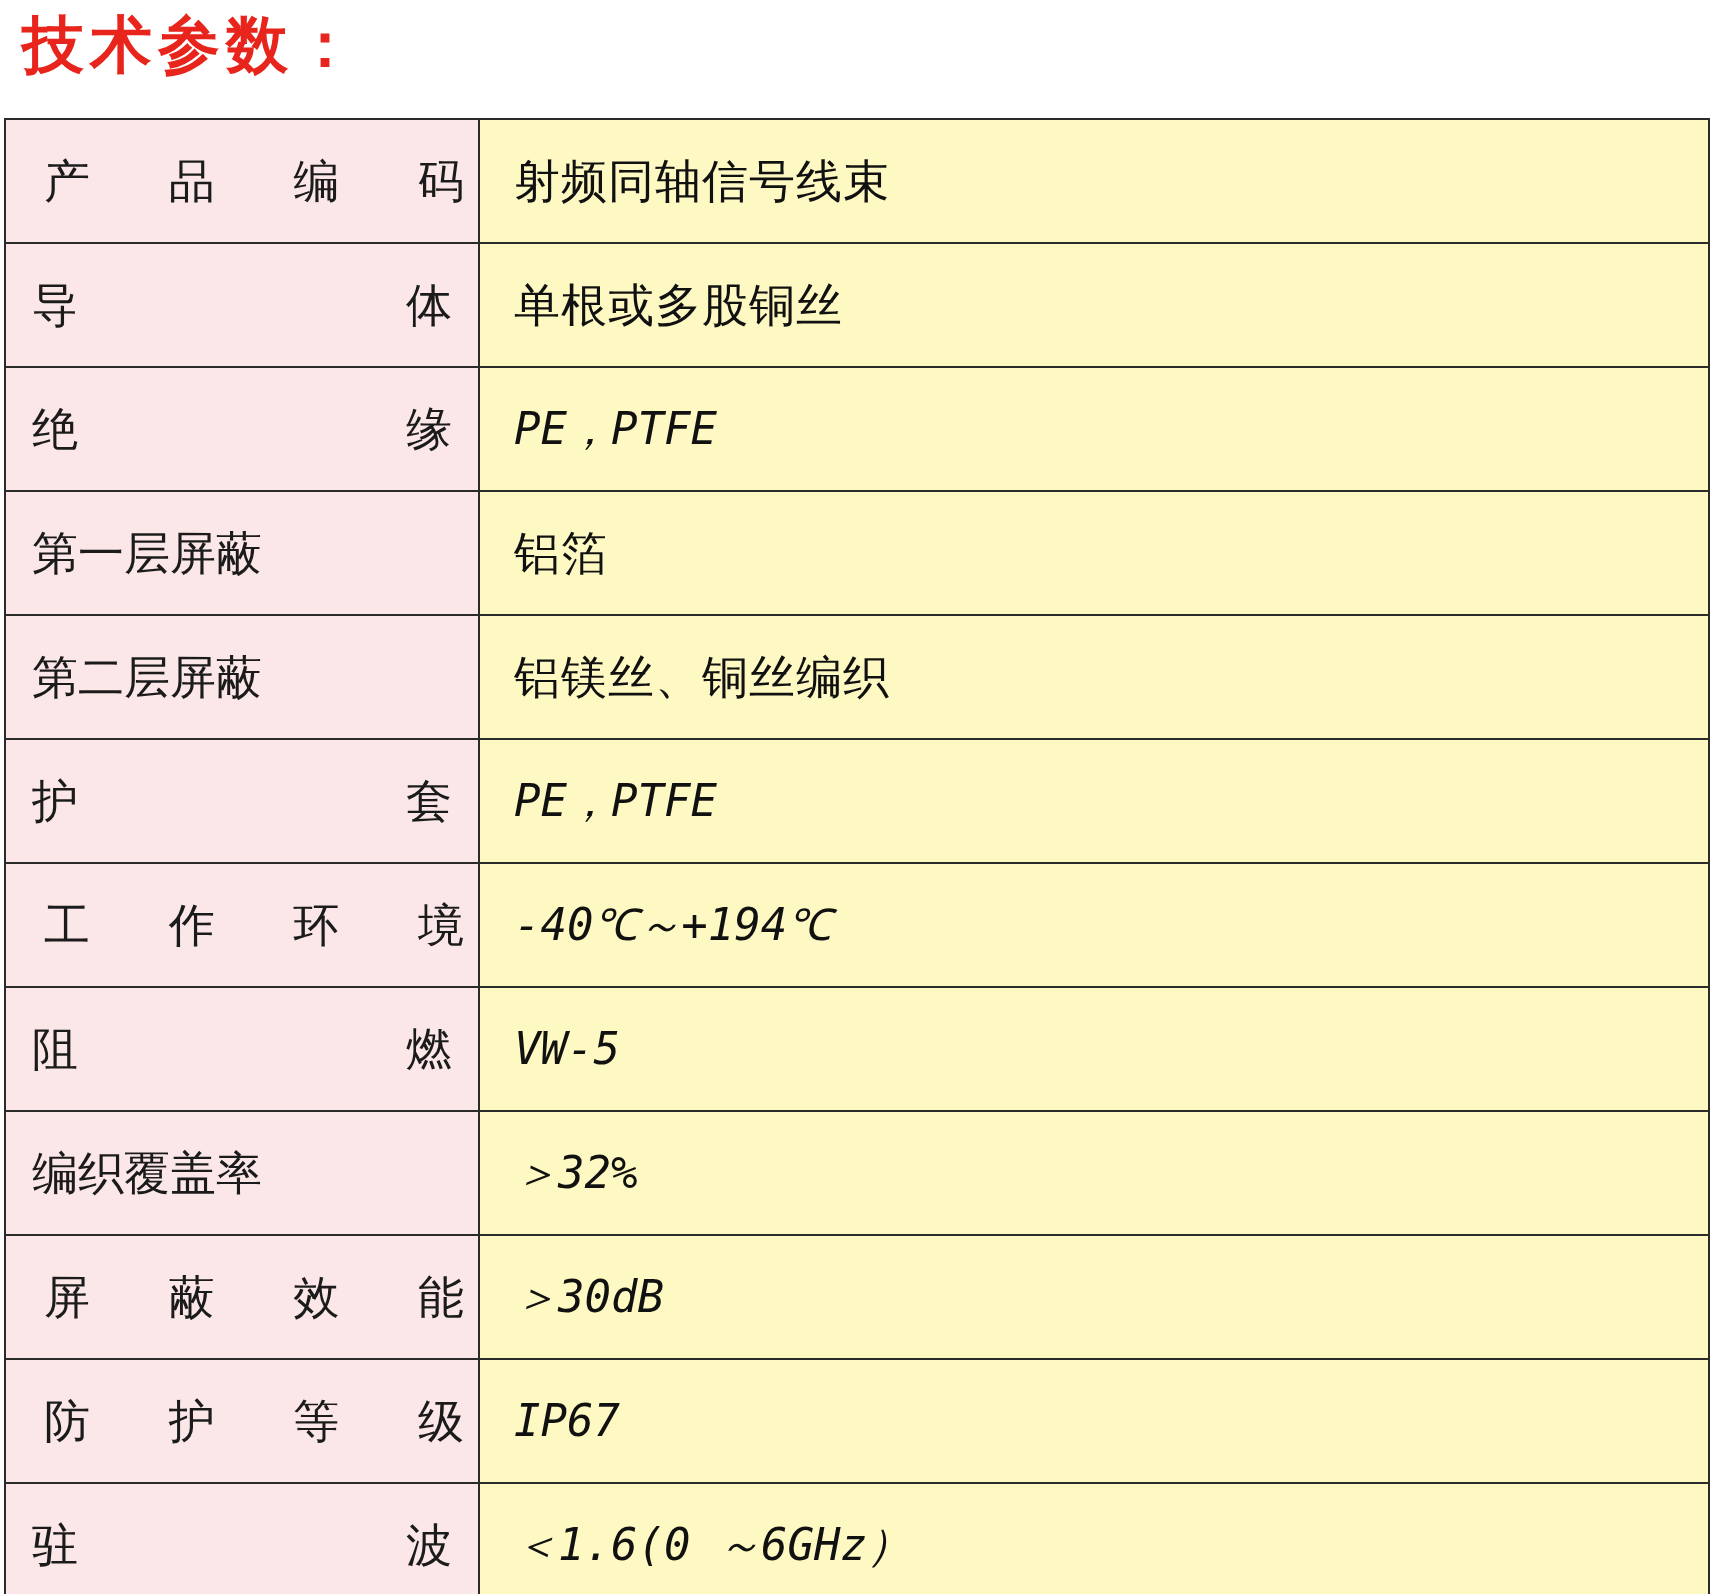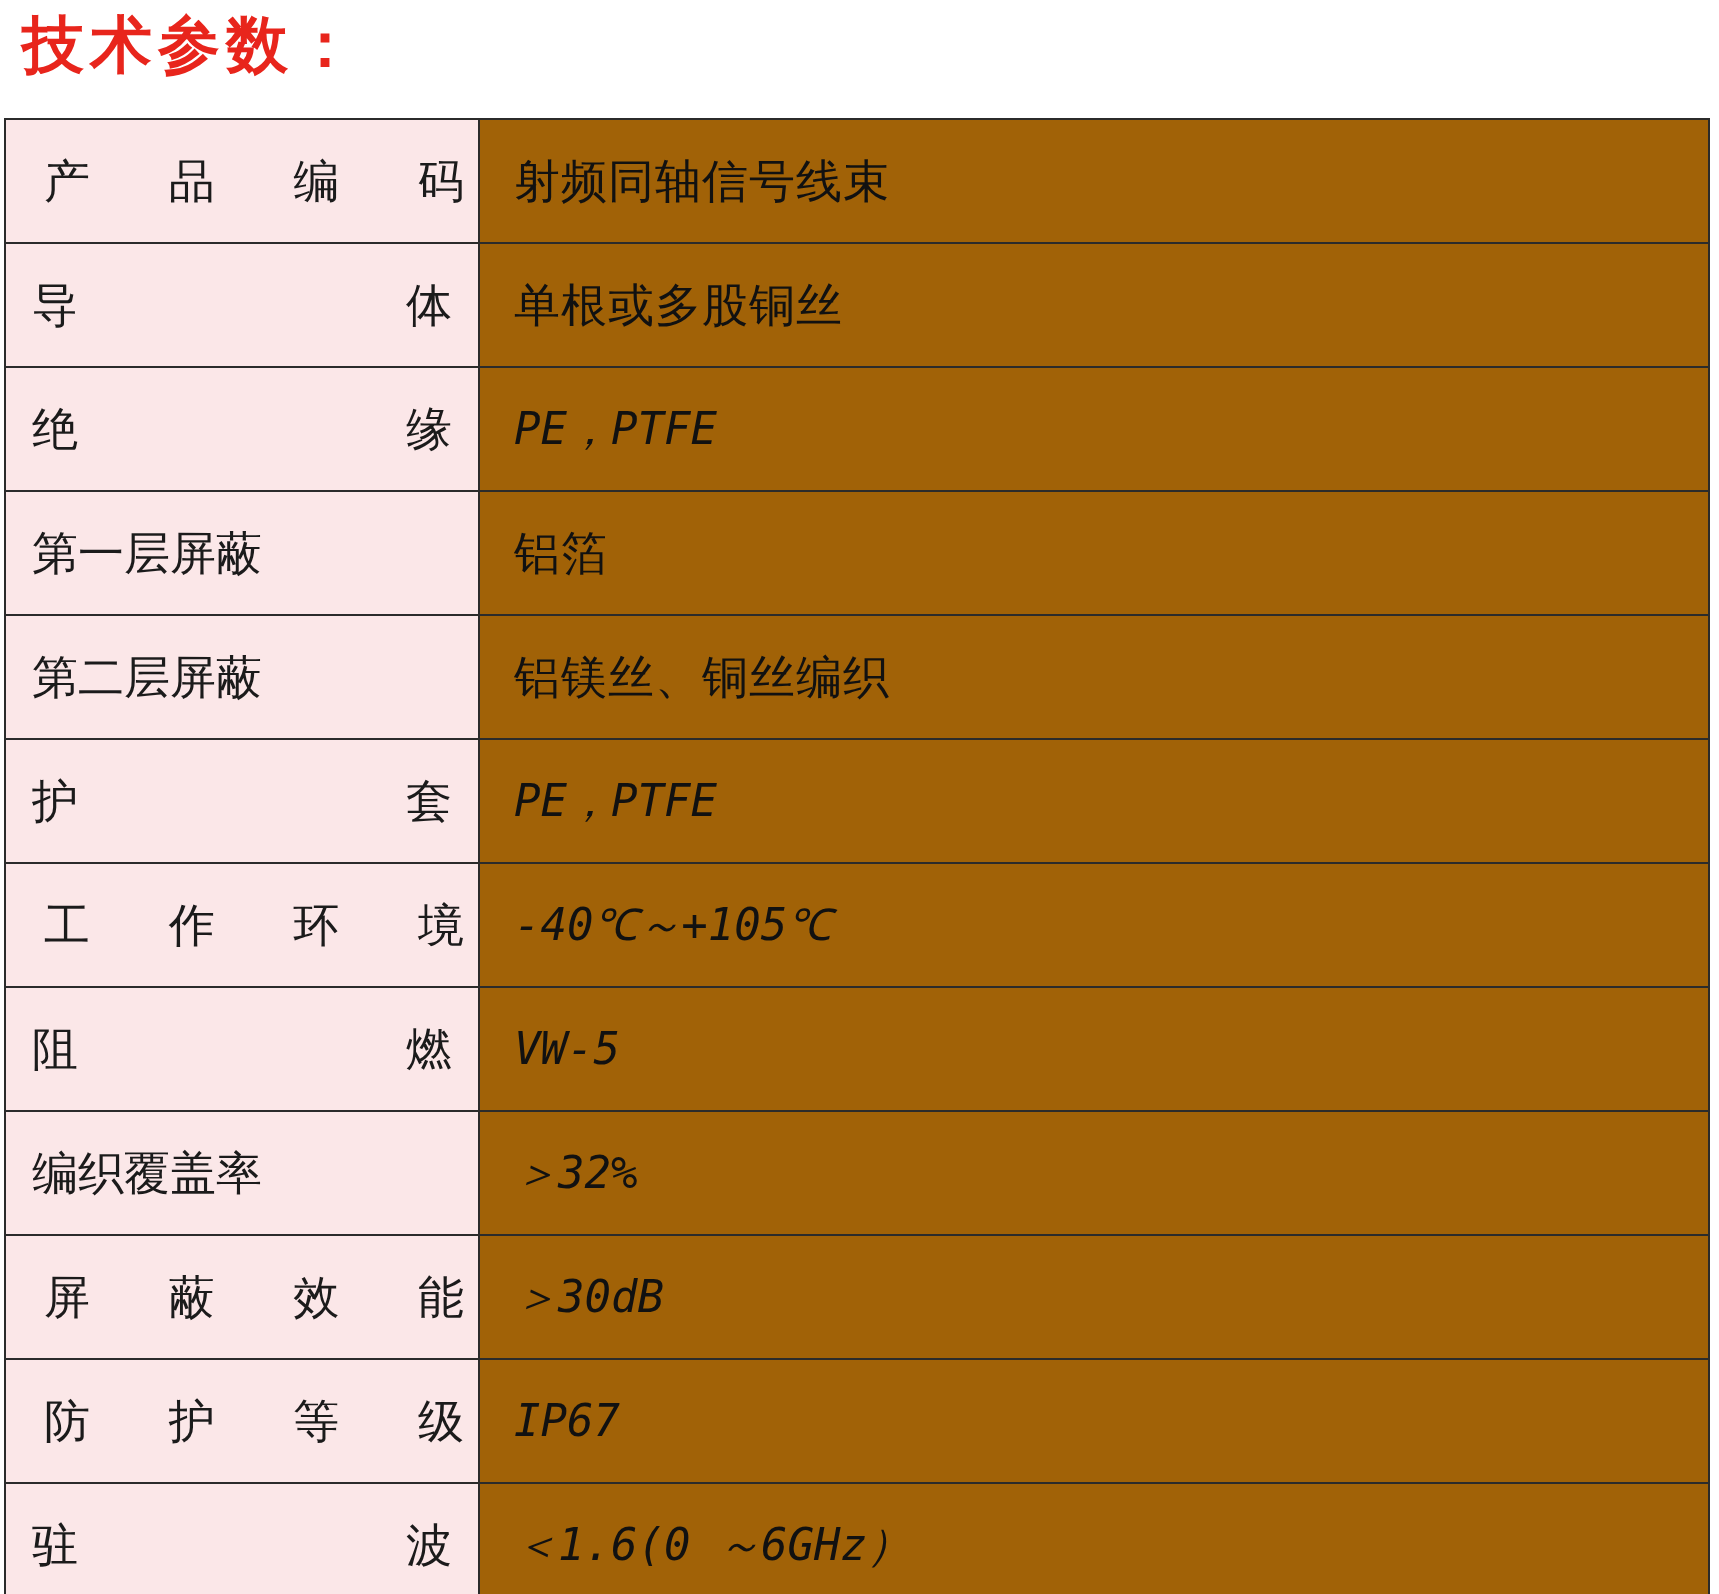--- a/index.html
+++ b/index.html
@@ -65,21 +65,21 @@
   .label-inner.spread {
     
   }
   .label-inner.even span {
     
   }
   .label-inner span {
     display: inline-block;
   }
   .value-cell {
-    background: #a16207;
+    background: #fef9c3;
     color: #111111;
     font-family: "DejaVu Serif", "Liberation Serif", serif;
     font-size: 46px;
     line-height: 1.1;
     padding-left: 34px !important;
     letter-spacing: 1px;
     white-space: nowrap;
   }
   .value-cell.mono {
     font-family: "DejaVu Sans Mono", "Liberation Mono", monospace;
@@ -161,21 +161,21 @@
         </tr>
         <tr>
           <td class="label-cell">
             <div class="label-inner even" style="justify-content: space-between; padding-left: 12px; padding-right: 12px;">
               <span>工</span>
               <span>作</span>
               <span>环</span>
               <span>境</span>
             </div>
           </td>
-          <td class="value-cell mono">-40℃～+105℃</td>
+          <td class="value-cell mono">-40℃～+194℃</td>
         </tr>
         <tr>
           <td class="label-cell">
             <div class="label-inner spread" style="justify-content: space-between;">
               <span>阻</span>
               <span>燃</span>
             </div>
           </td>
           <td class="value-cell mono">VW-5</td>
         </tr>

